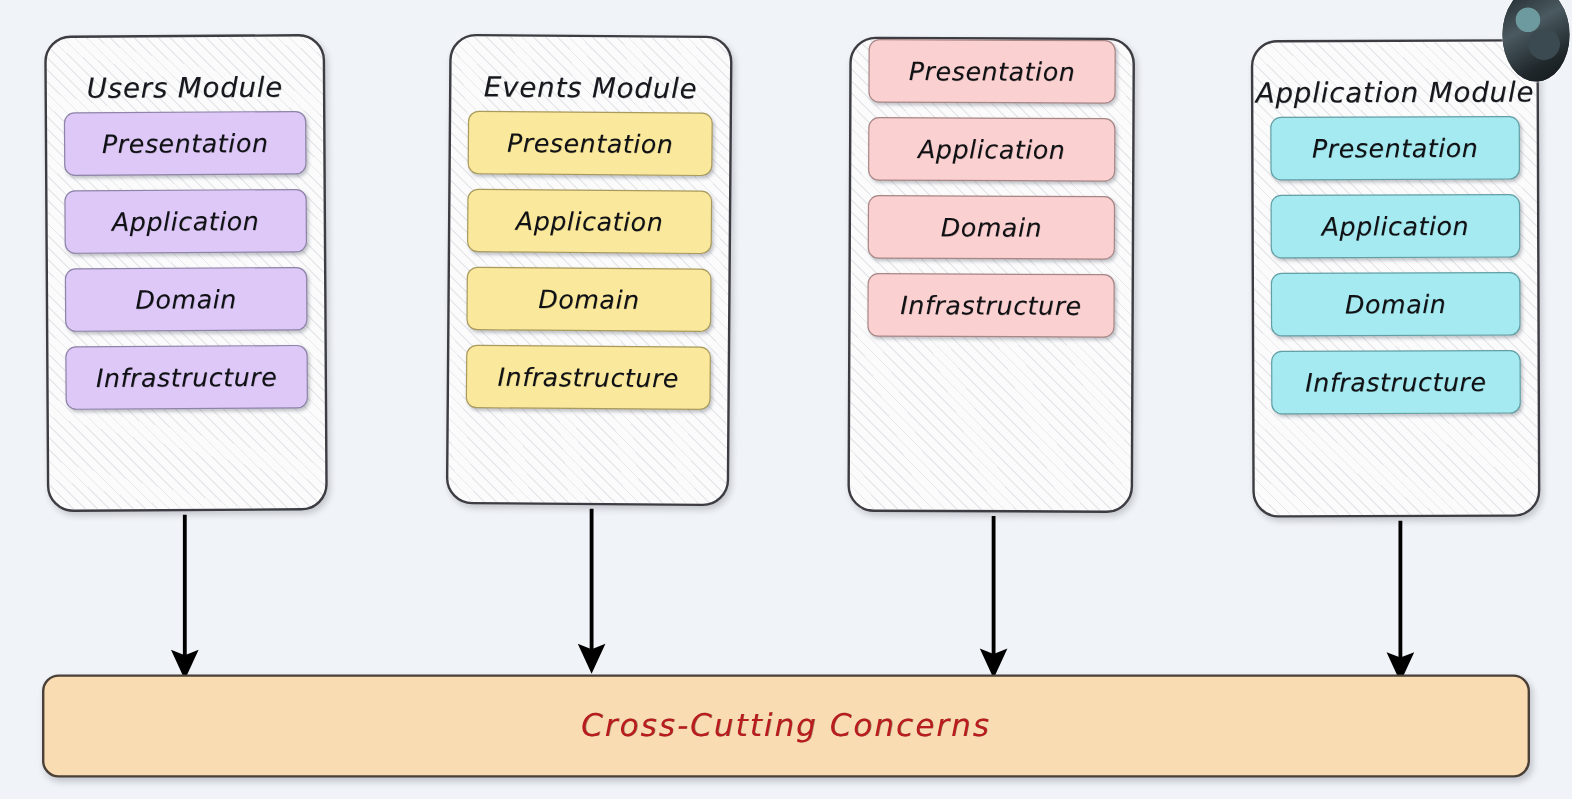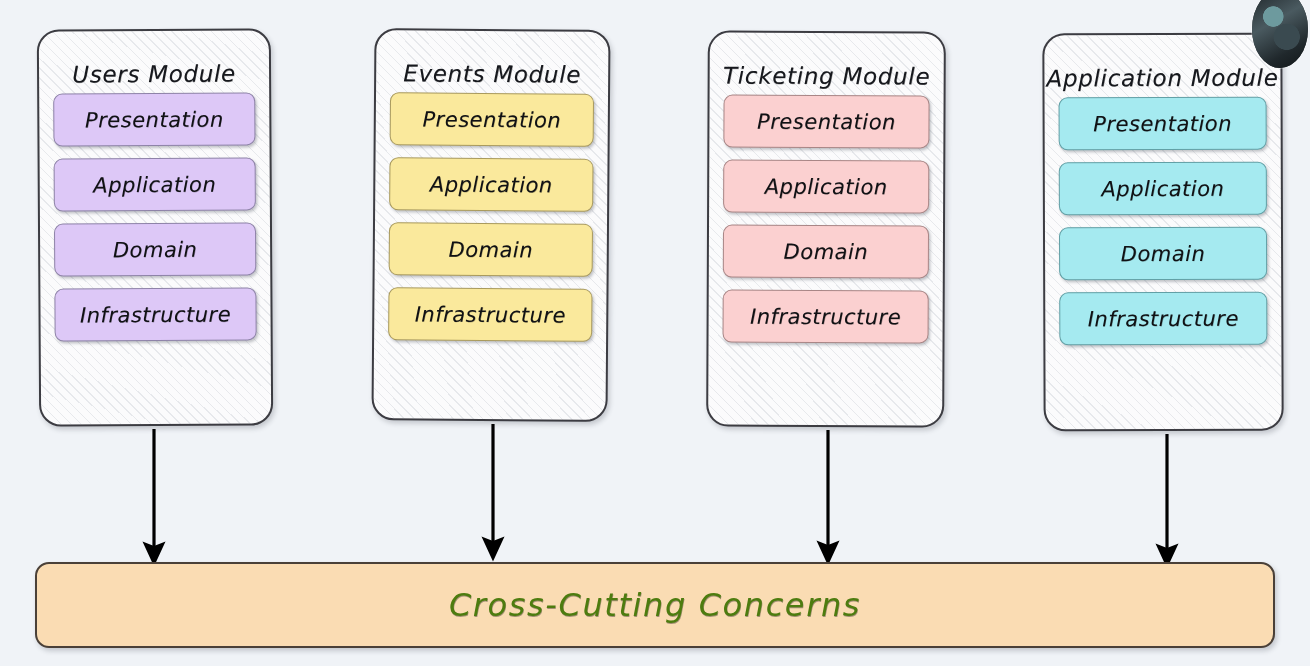--- a/index.html
+++ b/index.html
@@ -116,24 +116,24 @@
     background: #fadcb3;
     border: 2px solid #4a4038;
     border-radius: 14px;
     display: flex;
     align-items: center;
     justify-content: center;
     box-shadow: 2px 3px 5px rgba(40,45,60,0.22);
   }
   #ccbar-label {
     font-family: "DejaVu Sans", sans-serif;
-    font-size: 32px;
+    font-size: 26px;
     font-style: italic;
     letter-spacing: 1.6px;
-    color: #4d7c0f;
+    color: #b91c1c;
     white-space: nowrap;
     text-shadow: 0.5px 0.5px 0 rgba(0,0,0,0.35);
   }
 
   
   #corner-avatar {
     position: absolute;
     right: 2px;
     top: -10px;
     width: 56px;
@@ -171,21 +171,20 @@
     <div class="module-title">Events Module</div>
     <div class="layers">
       <div class="layer">Presentation</div>
       <div class="layer">Application</div>
       <div class="layer">Domain</div>
       <div class="layer">Infrastructure</div>
     </div>
   </div>
 
   <div class="module m-pink tilt-c" style="left:707px; top:31px; width:238px; height:396px;">
-    <div class="module-title">Ticketing Module</div>
     <div class="layers">
       <div class="layer">Presentation</div>
       <div class="layer">Application</div>
       <div class="layer">Domain</div>
       <div class="layer">Infrastructure</div>
     </div>
   </div>
 
   <div class="module m-cyan tilt-d" style="left:1043px; top:33px; width:240px; height:398px;">
     <div class="module-title">Application Module</div>

